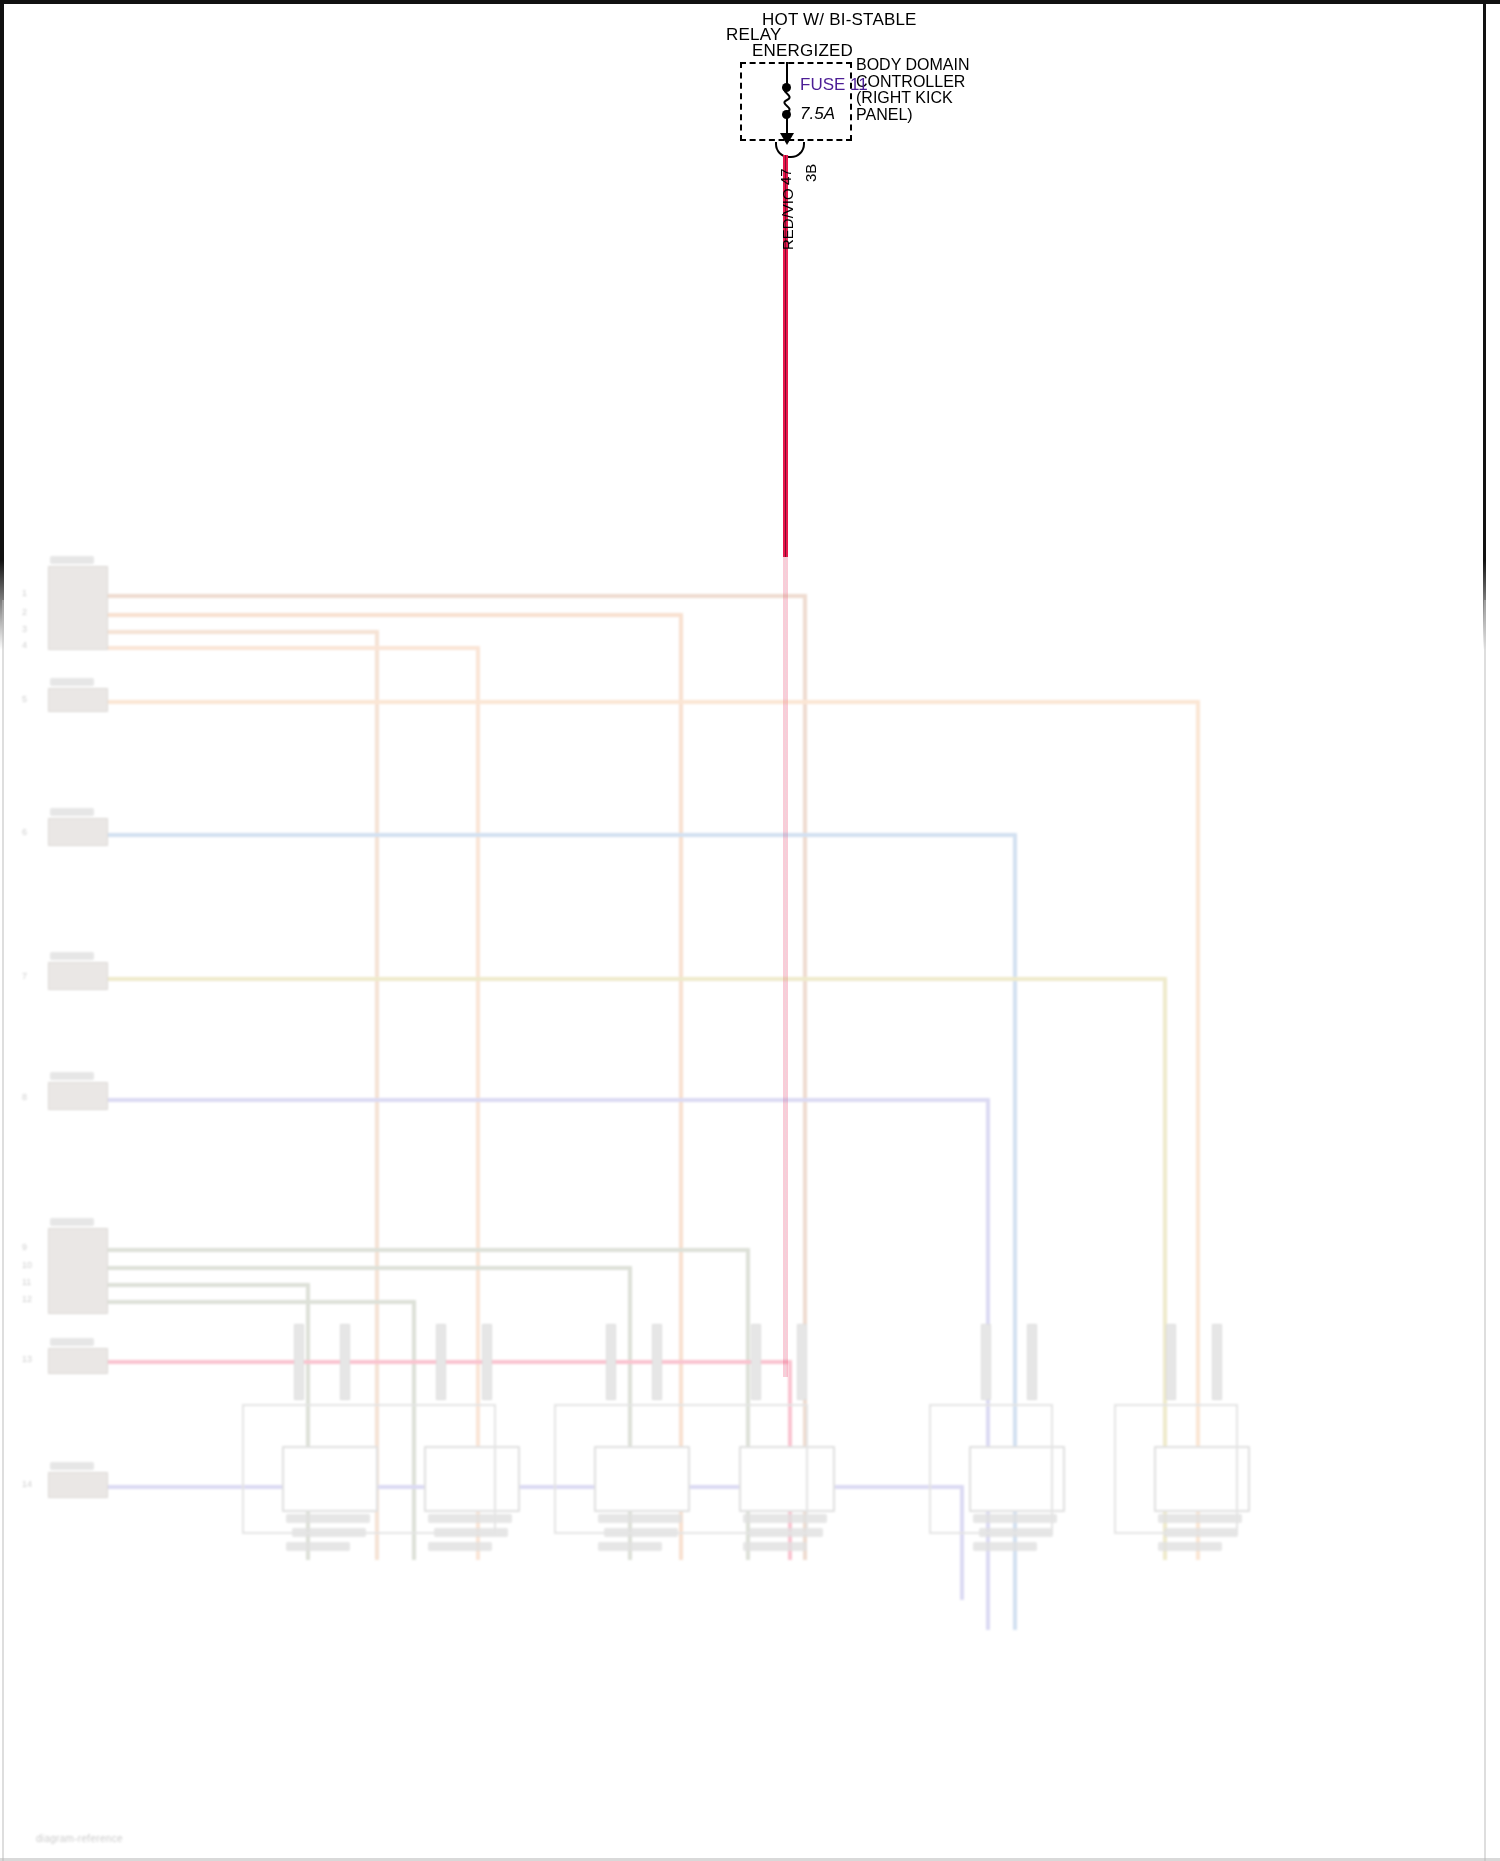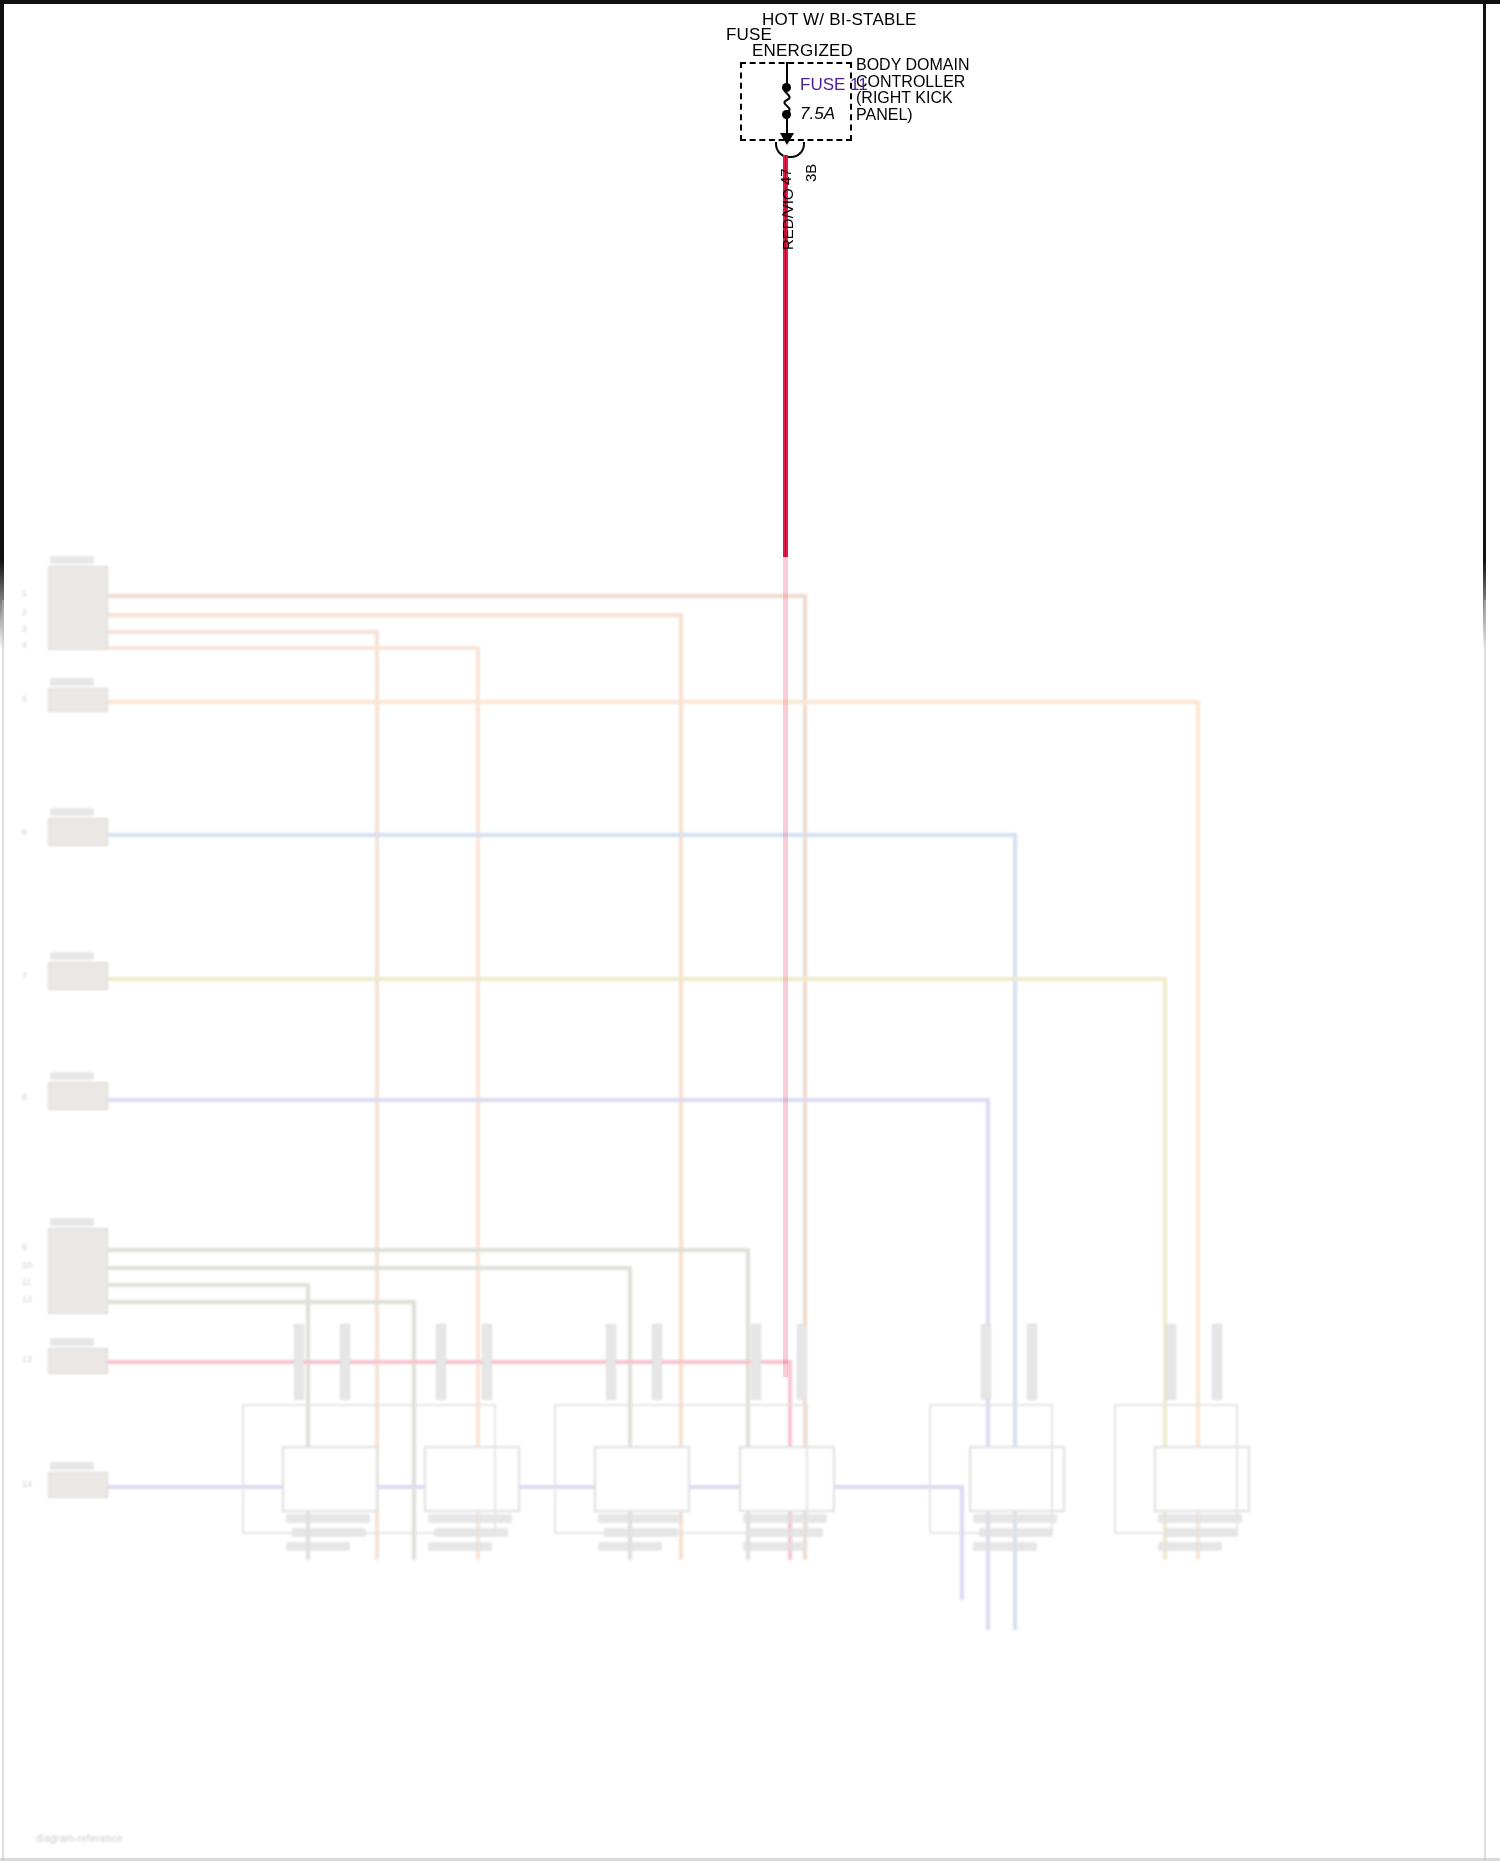--- a/index.html
+++ b/index.html
@@ -163,21 +163,21 @@
 <div id="page">
 
   <div class="border-top"></div>
   <div class="border-left"></div>
   <div class="border-right"></div>
   <div class="border-left-fade"></div>
   <div class="border-right-fade"></div>
   <div class="border-bottom-fade"></div>
 
   <div class="hdr" id="hot-label">HOT W/ BI-STABLE</div>
-  <div class="hdr" id="relay-label">FUSE</div>
+  <div class="hdr" id="relay-label">RELAY</div>
   <div class="hdr" id="energized-label">ENERGIZED</div>
 
   <div id="fuse-box"></div>
   <div id="bdc-label">BODY DOMAIN
 CONTROLLER
 (RIGHT KICK
 PANEL)</div>
 
   <div id="fuse-wire-top"></div>
   <div class="fuse-dot" id="fuse-dot-a"></div>

